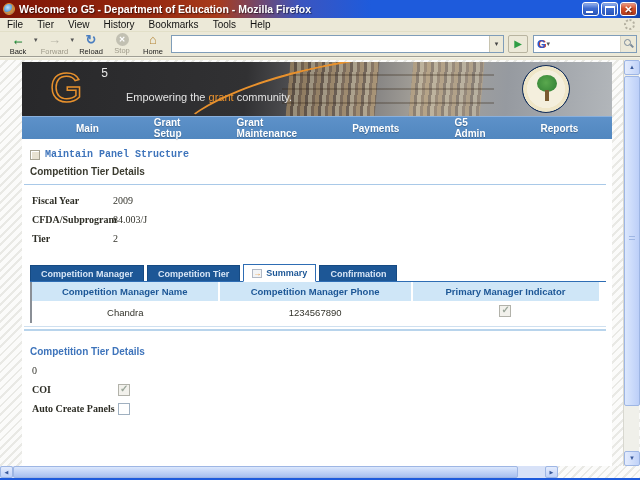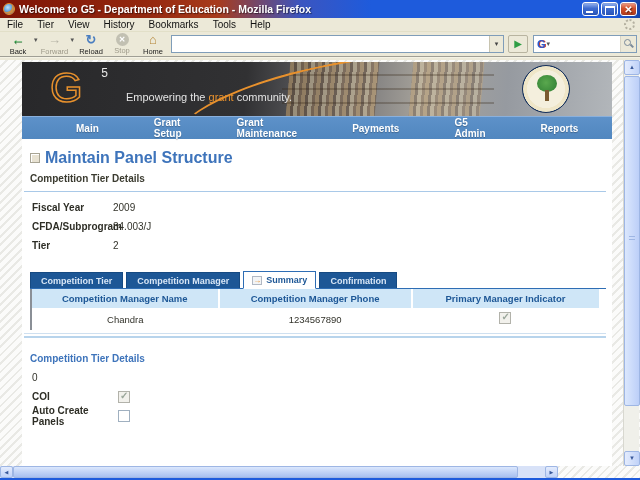--- a/index.html
+++ b/index.html
@@ -92,24 +92,24 @@
   .navmenu { height:23px; background:linear-gradient(var(--nav_blue),#5187bf);
     border-top:1px solid #8ab0dc; display:flex; align-items:center; padding-left:14px; }
   .navmenu .nitem { color:#fff; font-weight:bold; font-size:10px; margin-right:15px;
     text-shadow:0 1px 1px rgba(0,0,0,.25); cursor:pointer;padding-left:40px; }
 
   
   .main { padding:8px 6px 0 8px; height:326px; overflow:hidden; }
   .page-title-row { display:flex; align-items:center; margin:2px 0 6px 0; }
   .doc-icon { width:10px; height:10px; background:#e8e2d2; border:1px solid #a8a494;
     box-shadow:inset 1px 1px 0 #fff; margin-right:5px; }
-  .page-title { color:var(--heading_blue); font-weight:bold; font-size:16px; }
+  .page-title { color:var(--heading_blue); font-weight:bold; font-size:10px;font-family:Liberation Mono, monospace; }
   .sub-heading { color:#3b3b30; font-weight:bold; font-size:10px; margin-bottom:7px; }
   .hrule { height:1px; background:var(--rule_blue); margin:0 0 8px -6px; }
-  .field-row { display:flex; margin:4px 0 0 2px; height:15px; align-items:center; }
+  .field-row { display:flex; margin:4px 0 0 2px; height:15px; align-items:center;font-family:Liberation Serif, serif; }
   .field-label { width:81px; font-weight:bold; font-size:10px; color:#2e2e26; }
   .field-label.wide { width:86px; }
   .field-value { font-size:10px; color:var(--text_dark); }
 
   
   .tabs { display:flex; margin-top:18px; border-bottom:1px solid #2e6db4; align-items:flex-end; }
   .tab { background:var(--tab_blue); color:var(--tab_text_light); font-size:9px; font-weight:bold;
     padding:3px 10px 2px; margin-right:3px; border:1px solid #164a82; border-bottom:0;
     text-align:center; cursor:pointer; }
   .tab.active { background:#fff; color:var(--tab_blue); border:1px solid #2e6db4; border-bottom:1px solid #fff;
@@ -260,22 +260,22 @@
       <div class="field-row">
         <span class="field-label">CFDA/Subprogram</span>
         <span class="field-value">84.003/J</span>
       </div>
       <div class="field-row">
         <span class="field-label">Tier</span>
         <span class="field-value">2</span>
       </div>
 
       <div class="tabs">
+        <span class="tab">Competition Manager</span>
         <span class="tab">Competition Tier</span>
-        <span class="tab">Competition Manager</span>
         <span class="tab active">
             <span class="tab-ico">→</span>
             <span>Summary</span>
           </span>
         <span class="tab">Confirmation</span>
       </div>
 
 
       <table class="mgr">
         <tbody>

